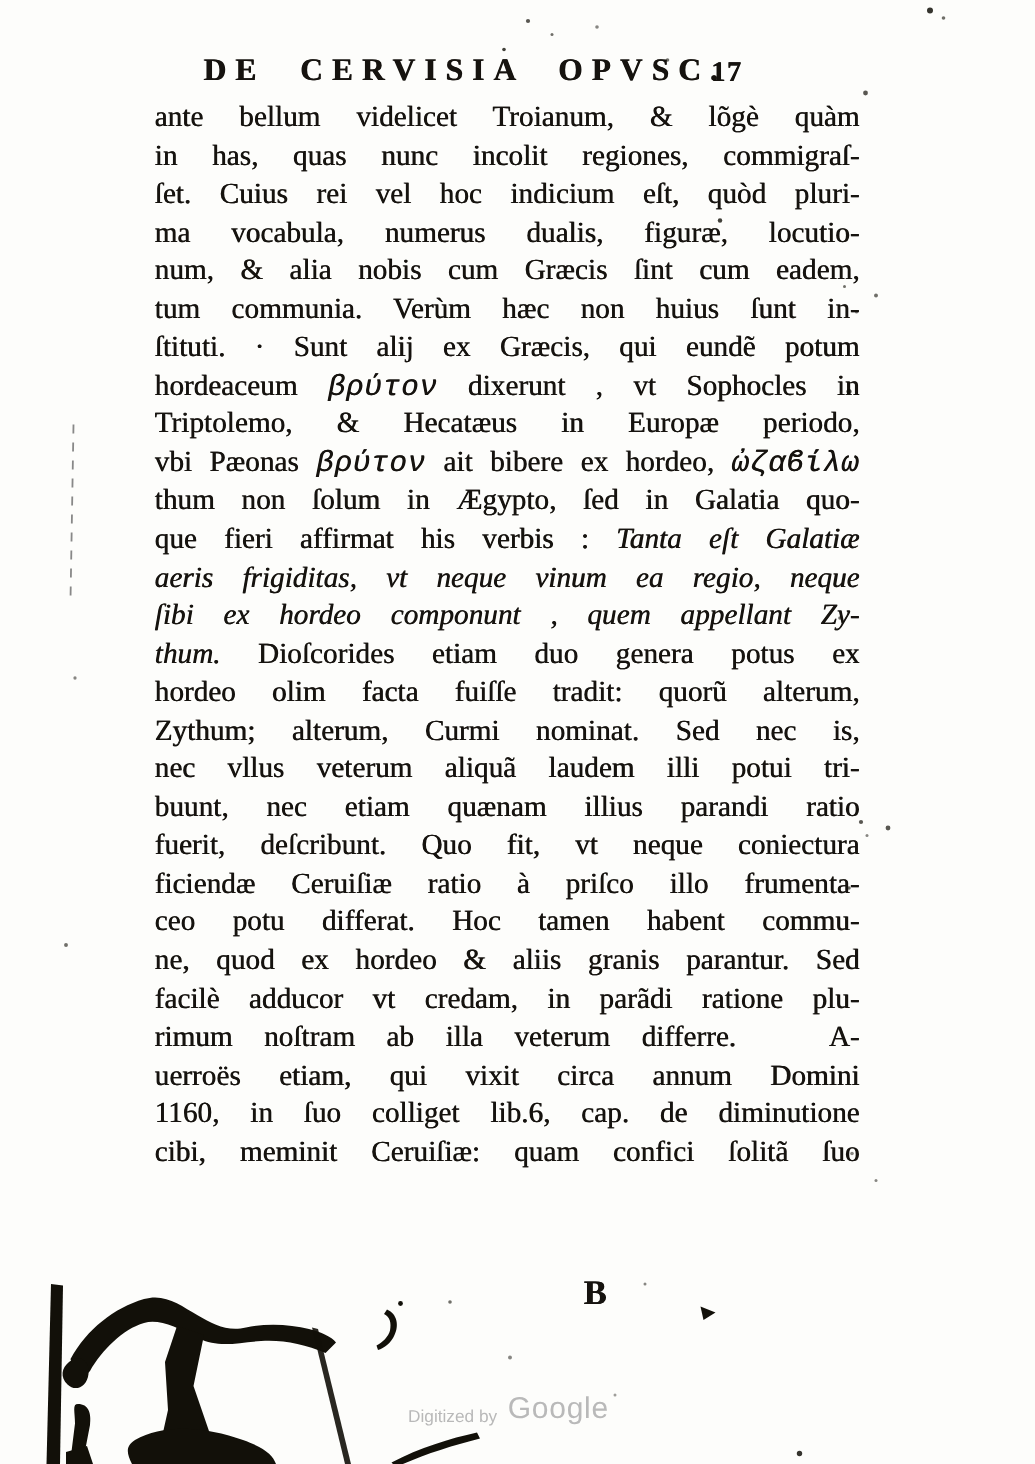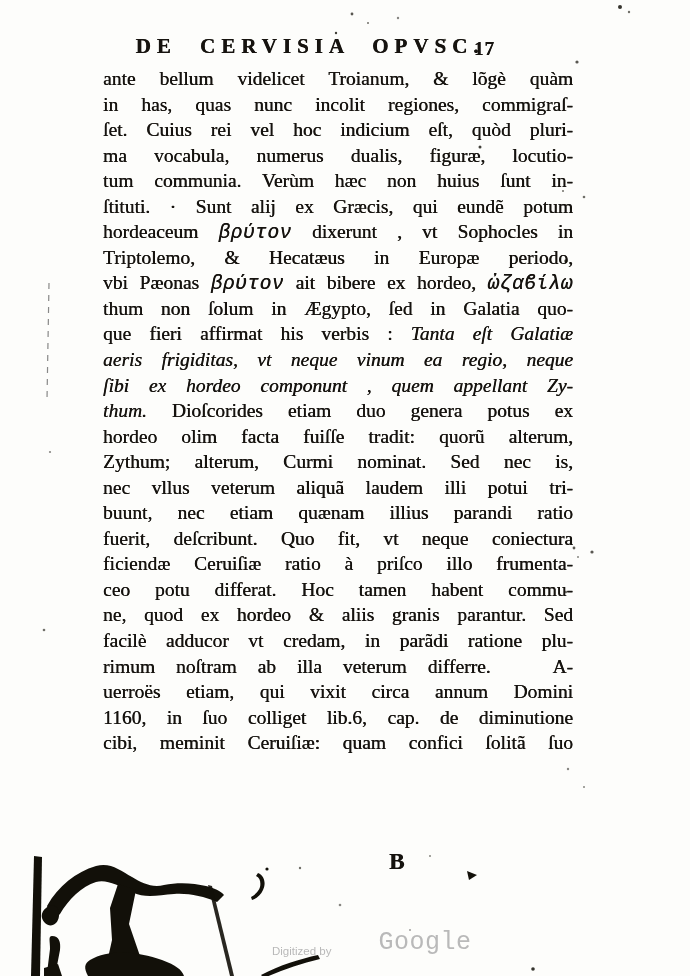--- a/index.html
+++ b/index.html
@@ -45,22 +45,22 @@
   .watermark{
     position:absolute;top:928px;left:272px;
     display:flex;align-items:flex-end;gap:7px;
     pointer-events:none;
   }
   .wm-prefix{
     font-family:"Liberation Sans","DejaVu Sans",sans-serif;
     font-size:11.5px;color:var(--wm);
   }
   .wm-brand{
-    font-family:Liberation Mono, monospace;
-    font-size:25px;color:var(--wm);letter-spacing:0.5px;margin-left:40px;
+    font-family:Liberation Sans, sans-serif;
+    font-size:20px;color:var(--wm);letter-spacing:0.5px;
   }
   .blotch{
     position:absolute;top:0;left:0;width:690px;height:976px;
     pointer-events:none;
   }
 </style>
 </head>
 <body>
 
 <div class="page">
@@ -68,20 +68,21 @@
   <div class="running-head">
     <span>DE CERVISIA OPVSC.</span>
   </div>
   <div class="page-number">17</div>
 
   <div class="text-body" id="text-body">
       <div class="line"><span class="seg roman">ante bellum videlicet Troianum, &amp; lõgè quàm</span></div>
       <div class="line"><span class="seg roman">in has, quas nunc incolit regiones, commigraſ-</span></div>
       <div class="line"><span class="seg roman">ſet. Cuius rei vel hoc indicium eſt, quòd pluri-</span></div>
       <div class="line"><span class="seg roman">ma vocabula, numerus dualis, figuræ, locutio-</span></div>
+      <div class="line"><span class="seg roman">num, &amp; alia nobis cum Græcis ſint cum eadem,</span></div>
       <div class="line"><span class="seg roman">tum communia. Verùm hæc non huius ſunt in-</span></div>
       <div class="line"><span class="seg roman">ſtituti. · Sunt alij ex Græcis, qui eundẽ potum</span></div>
       <div class="line"><span class="seg roman">hordeaceum </span><span class="seg greek">βρύτον</span><span class="seg roman"> dixerunt , vt Sophocles in</span></div>
       <div class="line"><span class="seg roman">Triptolemo, &amp; Hecatæus in Europæ periodo,</span></div>
       <div class="line"><span class="seg roman">vbi Pæonas </span><span class="seg greek">βρύτον</span><span class="seg roman"> ait bibere ex hordeo, </span><span class="seg greek">ὠζαϐίλω</span></div>
       <div class="line"><span class="seg roman">thum non ſolum in Ægypto, ſed in Galatia quo-</span></div>
       <div class="line"><span class="seg roman">que fieri affirmat his verbis : </span><span class="seg italic">Tanta eſt Galatiæ</span></div>
       <div class="line"><span class="seg italic">aeris frigiditas, vt neque vinum ea regio, neque</span></div>
       <div class="line"><span class="seg italic">ſibi ex hordeo componunt , quem appellant Zy-</span></div>
       <div class="line"><span class="seg italic">thum.</span><span class="seg roman"> Dioſcorides etiam duo genera potus ex</span></div>

